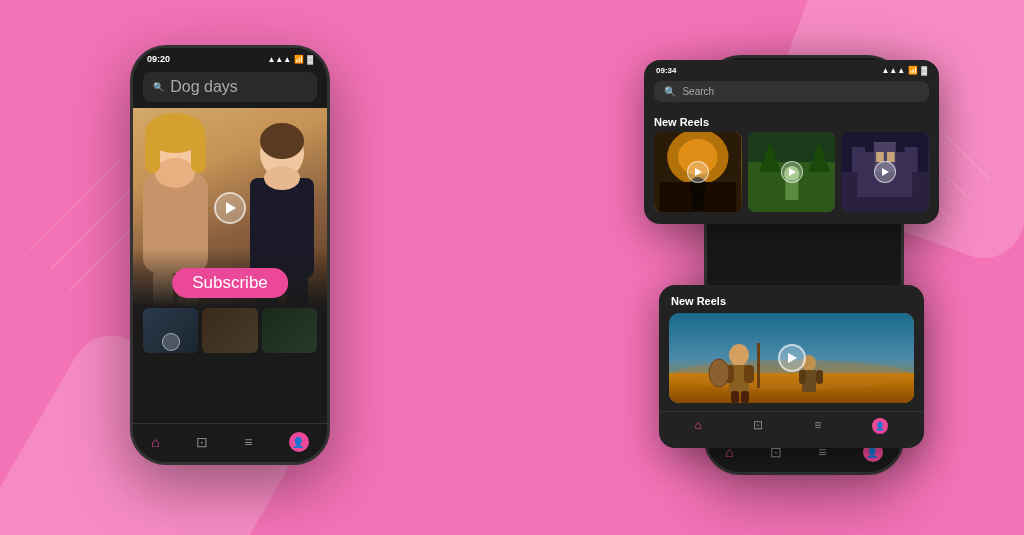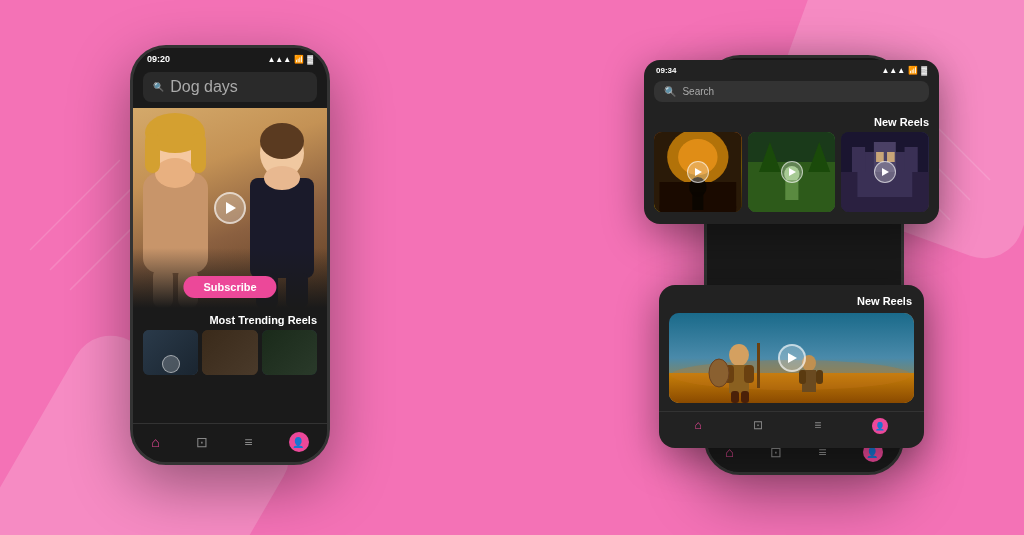--- a/index.html
+++ b/index.html
@@ -130,33 +130,32 @@
     .subscribe-btn {
       position: absolute;
       bottom: 10px;
       left: 50%;
       transform: translateX(-50%);
       background: #ec4899;
       color: white;
       border: none;
       border-radius: 16px;
       padding: 5px 20px;
-      font-size: 11px;
-      font-weight: 700;
+      font-size: 17px;
+      font-weight: 400;
       white-space: nowrap;
       cursor: pointer;
     }
 
     
     .section-title {
       color: white;
       font-size: 11px;
       font-weight: 700;
       padding: 6px 10px 4px;
-      text-align: right;
     }
 
     
     .thumbnails-row {
       display: flex;
       gap: 4px;
       padding: 0 10px;
       overflow: hidden;
     }
     .thumb {
@@ -377,21 +376,20 @@
         <ellipse cx="40" cy="18" rx="22" ry="18" fill="#5a3a20"></ellipse>
       </svg>
       <div class="gradient-overlay"></div>
     </div>
 
     <div class="play-btn"></div>
 
     <button class="subscribe-btn">Subscribe</button>
   </div>
 
-  <div class="section-title">Most Trending Reels</div>
 
   <div class="thumbnails-row">
     <div class="thumb thumb-dark1">
       <div style="position:absolute;top:0;left:0;right:0;bottom:0;background:linear-gradient(135deg,#2a3a4a,#1a2530);"></div>
       <div style="position:absolute;bottom:2px;left:50%;transform:translateX(-50%);width:18px;height:18px;background:rgba(255,255,255,0.2);border-radius:50%;border:1px solid rgba(255,255,255,0.5);"></div>
     </div>
     <div class="thumb thumb-dark2">
       <div style="position:absolute;top:0;left:0;right:0;bottom:0;background:linear-gradient(135deg,#3a2a1a,#4a3a2a);"></div>
     </div>
     <div class="thumb thumb-dark3">

